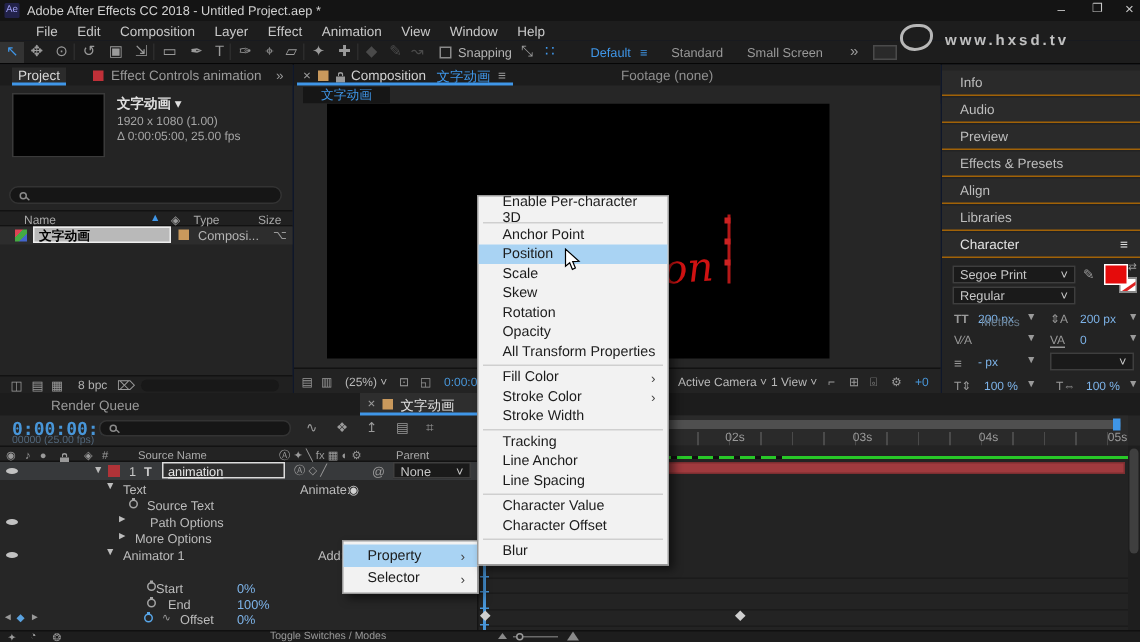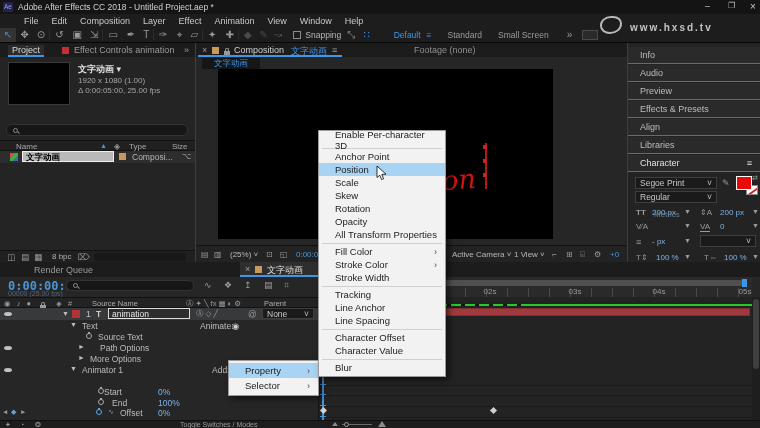--- a/index.html
+++ b/index.html
@@ -1,18 +1,18 @@
 <!DOCTYPE html>
 <html><head>
 <meta charset="utf-8">
 <style>
 *{margin:0;padding:0;box-sizing:border-box}
 html,body{width:760px;height:428px;overflow:hidden}
 body{font-family:"Liberation Sans","DejaVu Sans",sans-serif;background:#000}
-#screen{position:relative;width:760px;height:332px;background:#701a75;color:#c8c8c8;font-size:9px}
+#screen{position:relative;width:760px;height:332px;background:#0f172a;color:#c8c8c8;font-size:9px}
 .r{position:absolute;white-space:nowrap}
 .ic{color:#9a9a9a}
 .val{color:#7db3e8}
 .panel{background:#242424;position:absolute}
 .tabbar{background:#1c1c1c;position:absolute;left:0;right:0;top:0;height:14px}
 .eye{display:inline-block;width:8px;height:4px;background:#c2c2c2;border-radius:50%}
 .sw{display:inline-block;width:6px;height:6px;border:1px solid #a5a5a5;border-radius:50%;position:relative}
 .sw:before{content:"";position:absolute;top:-2px;left:1px;width:2px;height:2px;background:#a5a5a5}
 .sw.on{border-color:#58a6e8}.sw.on:before{background:#58a6e8}
 .lk{display:inline-block;width:6px;height:4px;background:#9a9a9a;position:relative;top:1px}
@@ -429,24 +429,24 @@
         <span>Tracking</span>
       </div>
     <div class="cm-item">
         <span>Line Anchor</span>
       </div>
     <div class="cm-item">
         <span>Line Spacing</span>
       </div>
     <div class="cm-sep"></div>
     <div class="cm-item">
+        <span>Character Value</span>
+      </div>
+    <div class="cm-item">
         <span>Character Offset</span>
-      </div>
-    <div class="cm-item">
-        <span>Character Value</span>
       </div>
     <div class="cm-sep"></div>
     <div class="cm-item">
         <span>Blur</span>
       </div>
   </div>
 
   <svg class="r" style="left:376px;top:165px;z-index:99" width="12" height="16" viewBox="0 0 12 16">
     <path d="M1 1 L1 12.5 L3.8 10.2 L5.6 14.6 L7.6 13.7 L5.8 9.4 L10 9.2 Z" fill="#fff" stroke="#000" stroke-width="0.8"></path>
   </svg>

